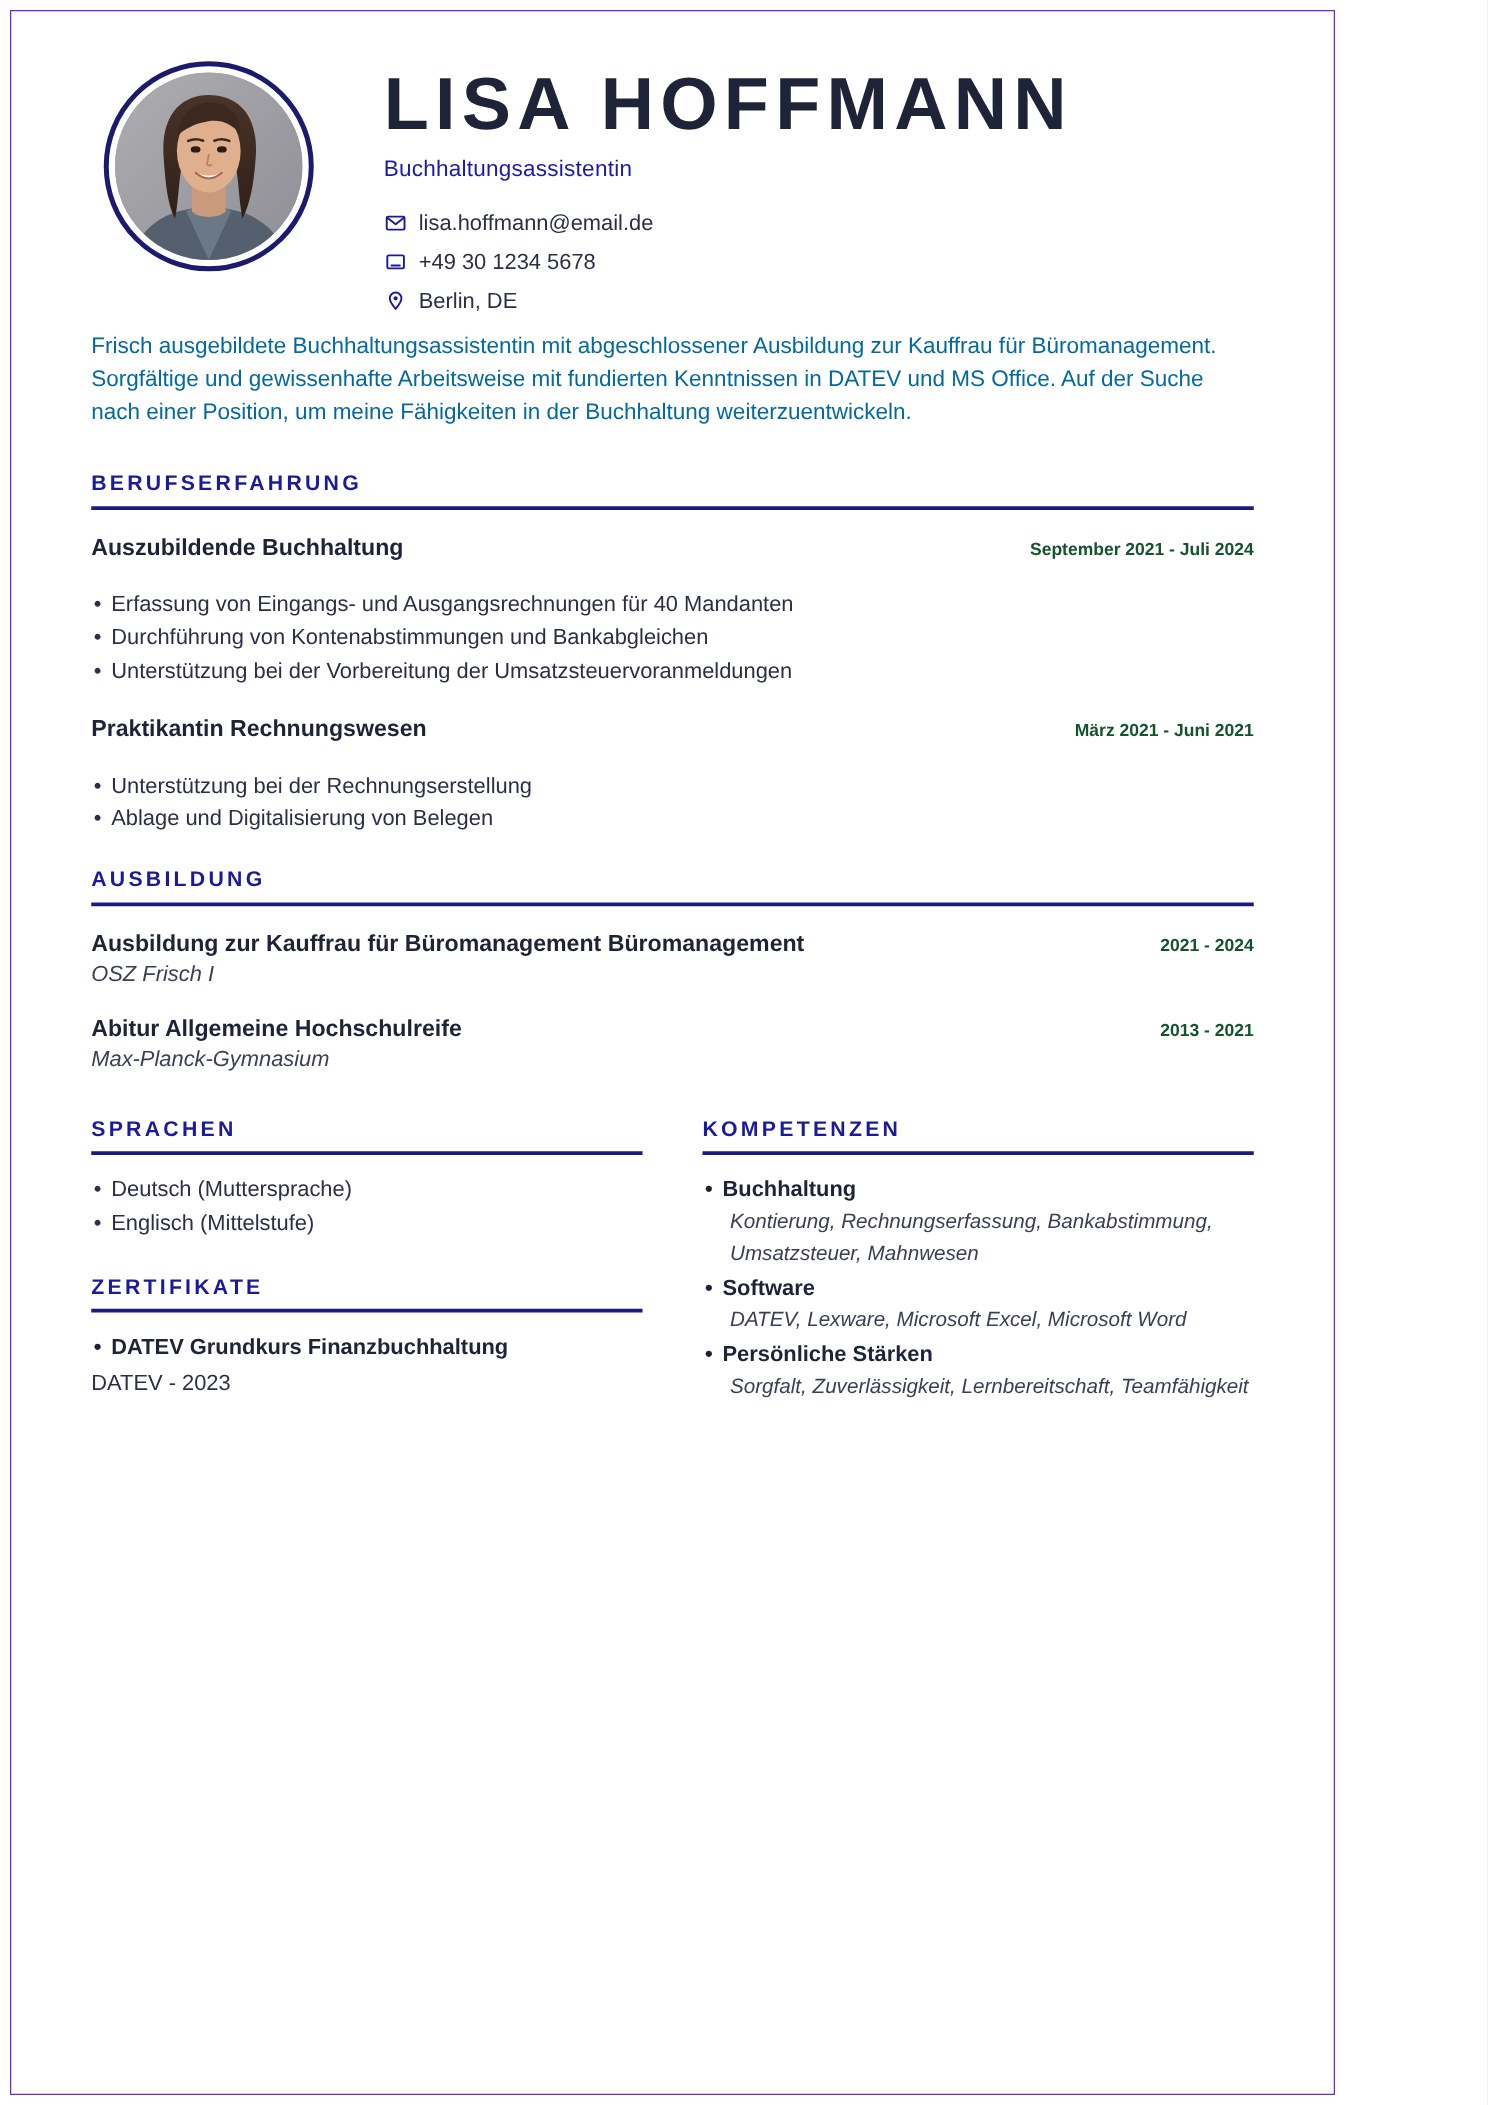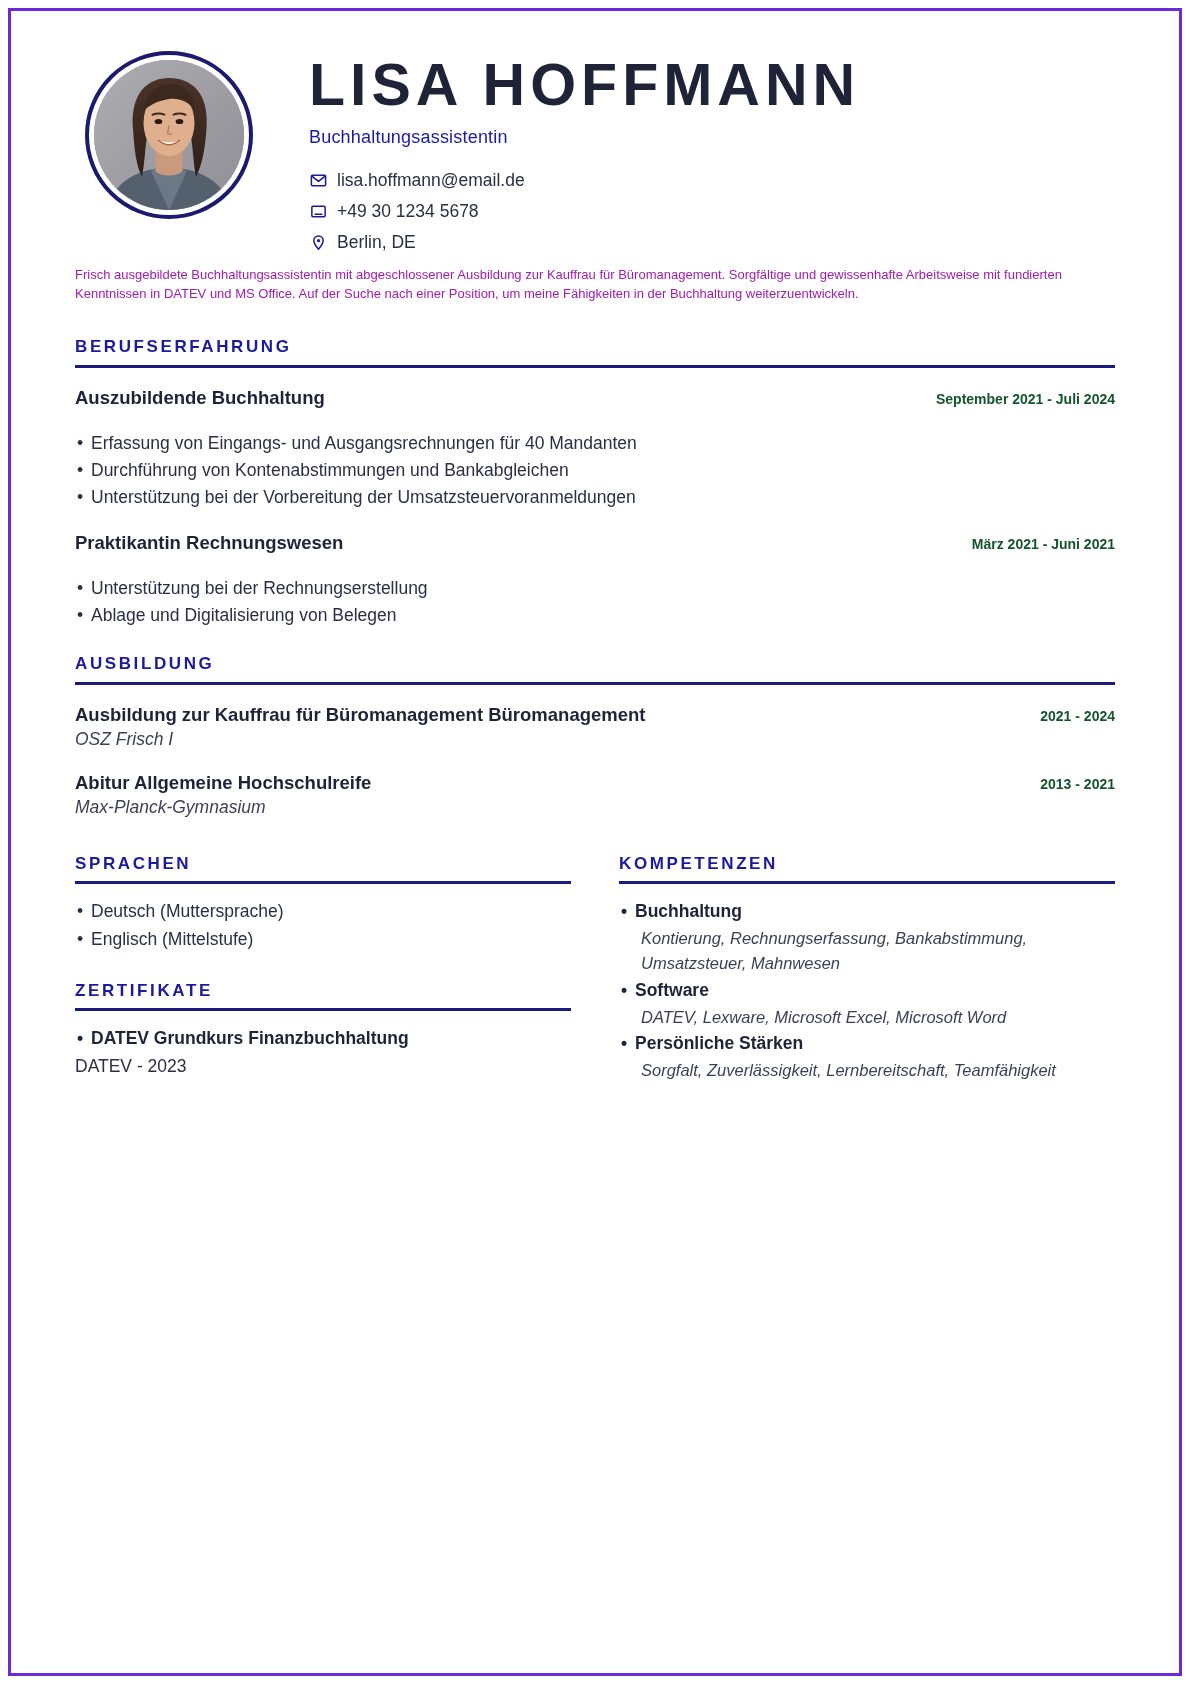--- a/index.html
+++ b/index.html
@@ -17,24 +17,24 @@
     height: 1684px;
     background: #ffffff;
     padding: 0;
     overflow: hidden;
   }
 
   .sheet {
     position: absolute;
     left: 8px;
     top: 8px;
-    width: 1174px;
+    width: 1060px;
     height: 1668px;
     background: #ffffff;
-    border: 3px solid #6d28d9;
+    border: 1px solid #6d28d9;
   }
 
   .inner {
     padding: 34px 64px 0 64px;
   }
 
   
   .header {
     position: relative;
     min-height: 218px;
@@ -101,23 +101,23 @@
     width: 19px;
     height: 19px;
     flex: 0 0 19px;
     display: block;
   }
   .contact-row .ic svg { display: block; width: 19px; height: 19px; }
 
   
   .summary {
     margin-top: 2px;
-    font-size: 13px;
+    font-size: 18px;
     line-height: 1.48;
-    color: #a21caf;
+    color: #0369a1;
     text-align: left;
   }
 
   
   .section { margin-top: 34px; }
   .section.tight { margin-top: 26px; }
 
   .section-title {
     font-size: 17px;
     font-weight: bold;

